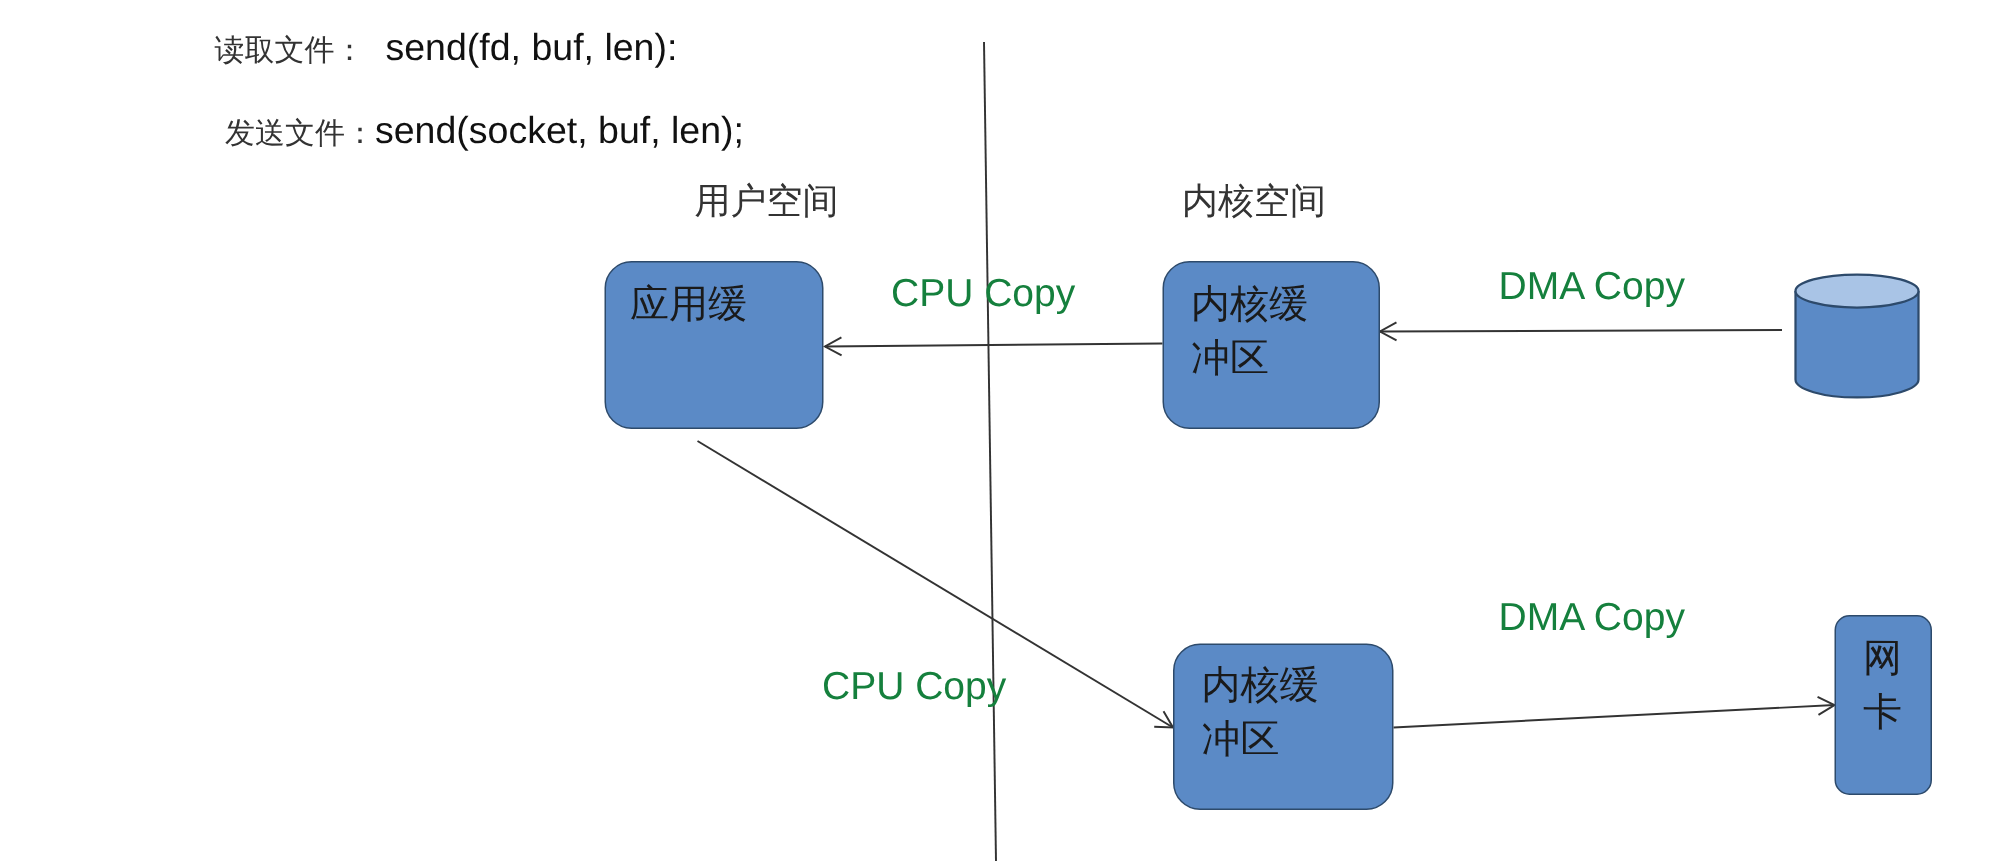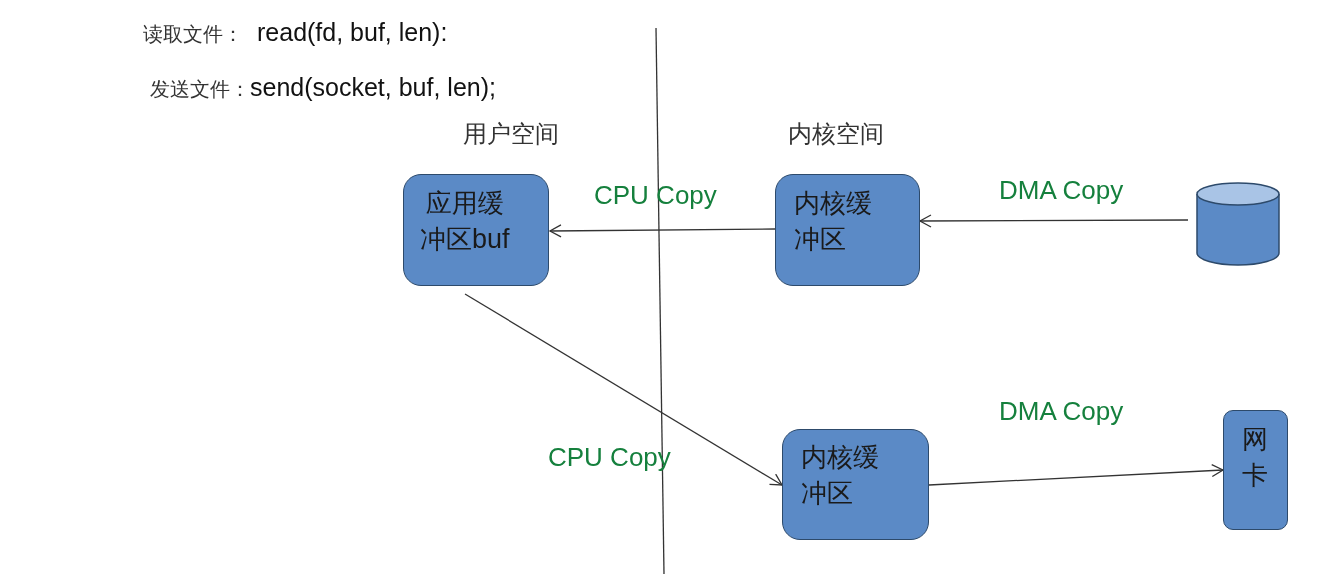--- a/index.html
+++ b/index.html
@@ -14,21 +14,21 @@
            box-sizing: border-box; }
     .box-text { position: absolute; font-size: 26px; line-height: 36px; color: #1a1a1a;
                 font-family: "DejaVu Sans", "Liberation Sans", sans-serif; }
     .box-text .latin { font-family: "Liberation Sans", sans-serif; font-size: 27px; }
     svg.lines { position: absolute; left: 0; top: 0; }
   </style>
 </head>
 <body>
 
 <div class="abs code-line" style="left:143px; top:18px;">
-  <span class="cn">读取文件：</span><span style="display:inline-block;width:14px;"></span><span>read(fd, buf, len):</span>
+  <span class="cn">读取文件：</span><span style="display:inline-block;width:14px;"></span><span>send(fd, buf, len):</span>
 </div>
 <div class="abs code-line" style="left:150px; top:73px;">
   <span class="cn">发送文件：</span><span>send(socket, buf, len);</span>
 </div>
 
 <div class="abs space-label" style="left:463px; top:118px;">用户空间</div>
 <div class="abs space-label" style="left:788px; top:118px;">内核空间</div>
 
 <svg class="lines" width="1338" height="574" viewBox="0 0 1338 574">
   <defs>
@@ -51,24 +51,23 @@
     <path d="M1197,194 L1197,253 A41,12 0 0 0 1279,253 L1279,194" fill="#5b8ac6" stroke="#2d4a6b" stroke-width="1.5"></path>
     <ellipse cx="1238" cy="194" rx="41" ry="11" fill="#a9c4e6" stroke="#2d4a6b" stroke-width="1.5"></ellipse>
   </g>
 </svg>
 
 <div class="abs copy-label" style="left:594px; top:180px;">CPU Copy</div>
 <div class="abs copy-label" style="left:999px; top:175px;">DMA Copy</div>
 <div class="abs copy-label" style="left:548px; top:442px;">CPU Copy</div>
 <div class="abs copy-label" style="left:999px; top:396px;">DMA Copy</div>
 
-<div class="box" style="left:403px; top:174px; width:146px; height:112px;text-align:center;">
+<div class="box" style="left:403px; top:174px; width:146px; height:112px;">
   <div class="box-text" style="left:16px; top:10px;">
     <div>应用缓</div>
-    <div><span>冲区</span><span class="latin">buf</span></div>
   </div>
 </div>
 
 <div class="box" style="left:775px; top:174px; width:145px; height:112px;">
   <div class="box-text" style="left:18px; top:10px;">
     <div>内核缓</div>
     <div>冲区</div>
   </div>
 </div>
 

